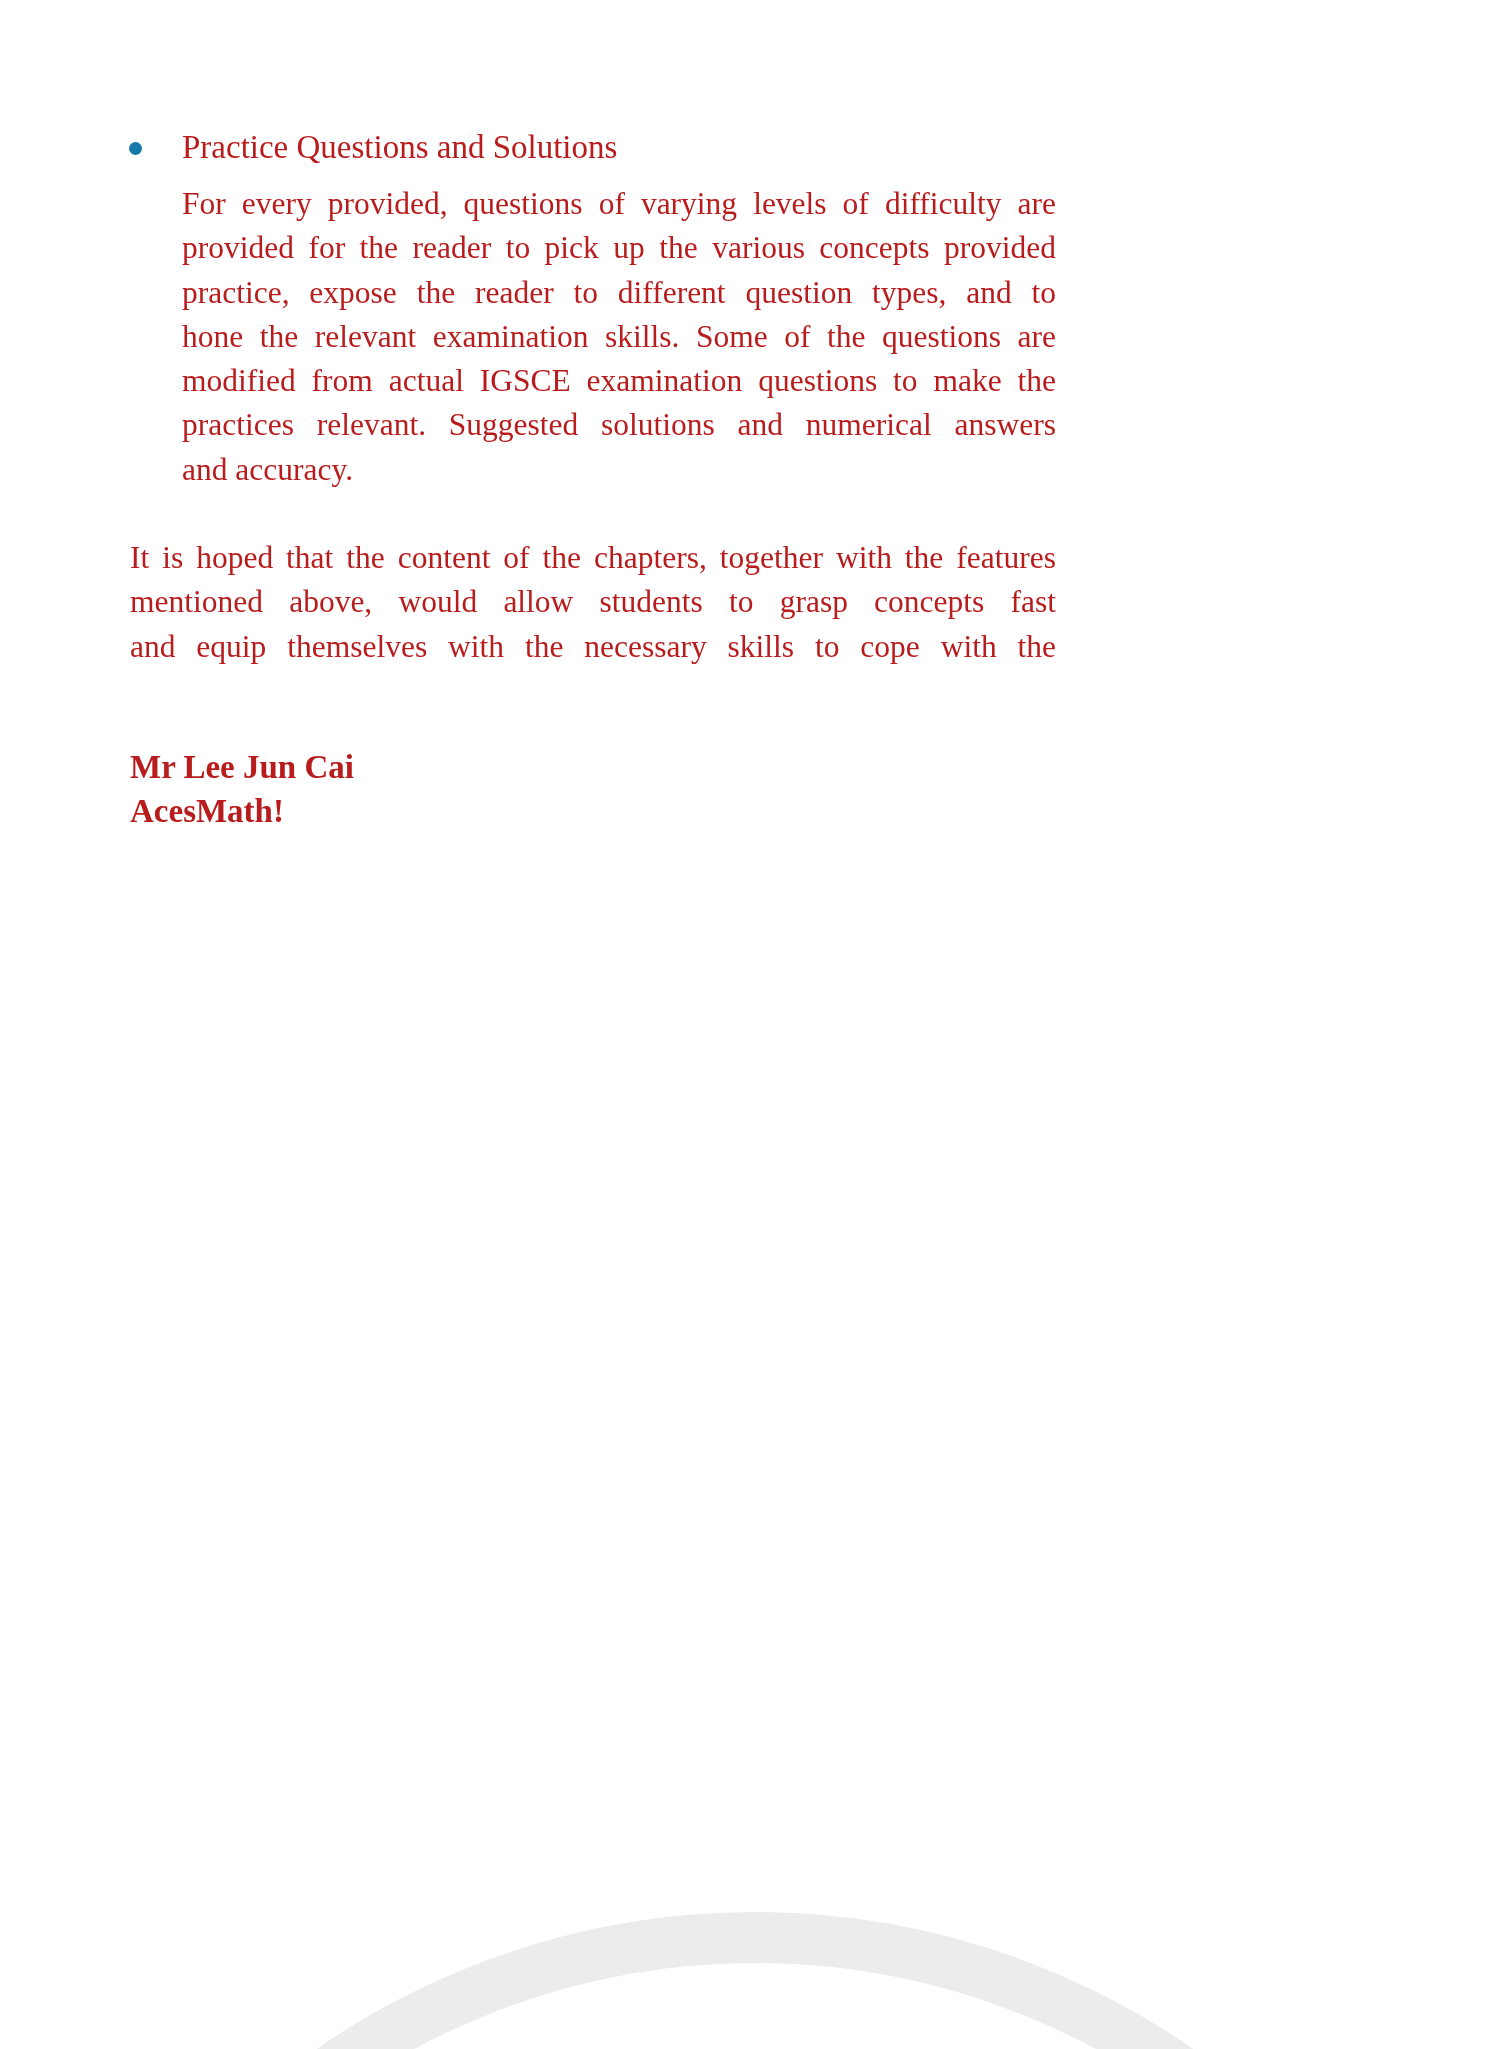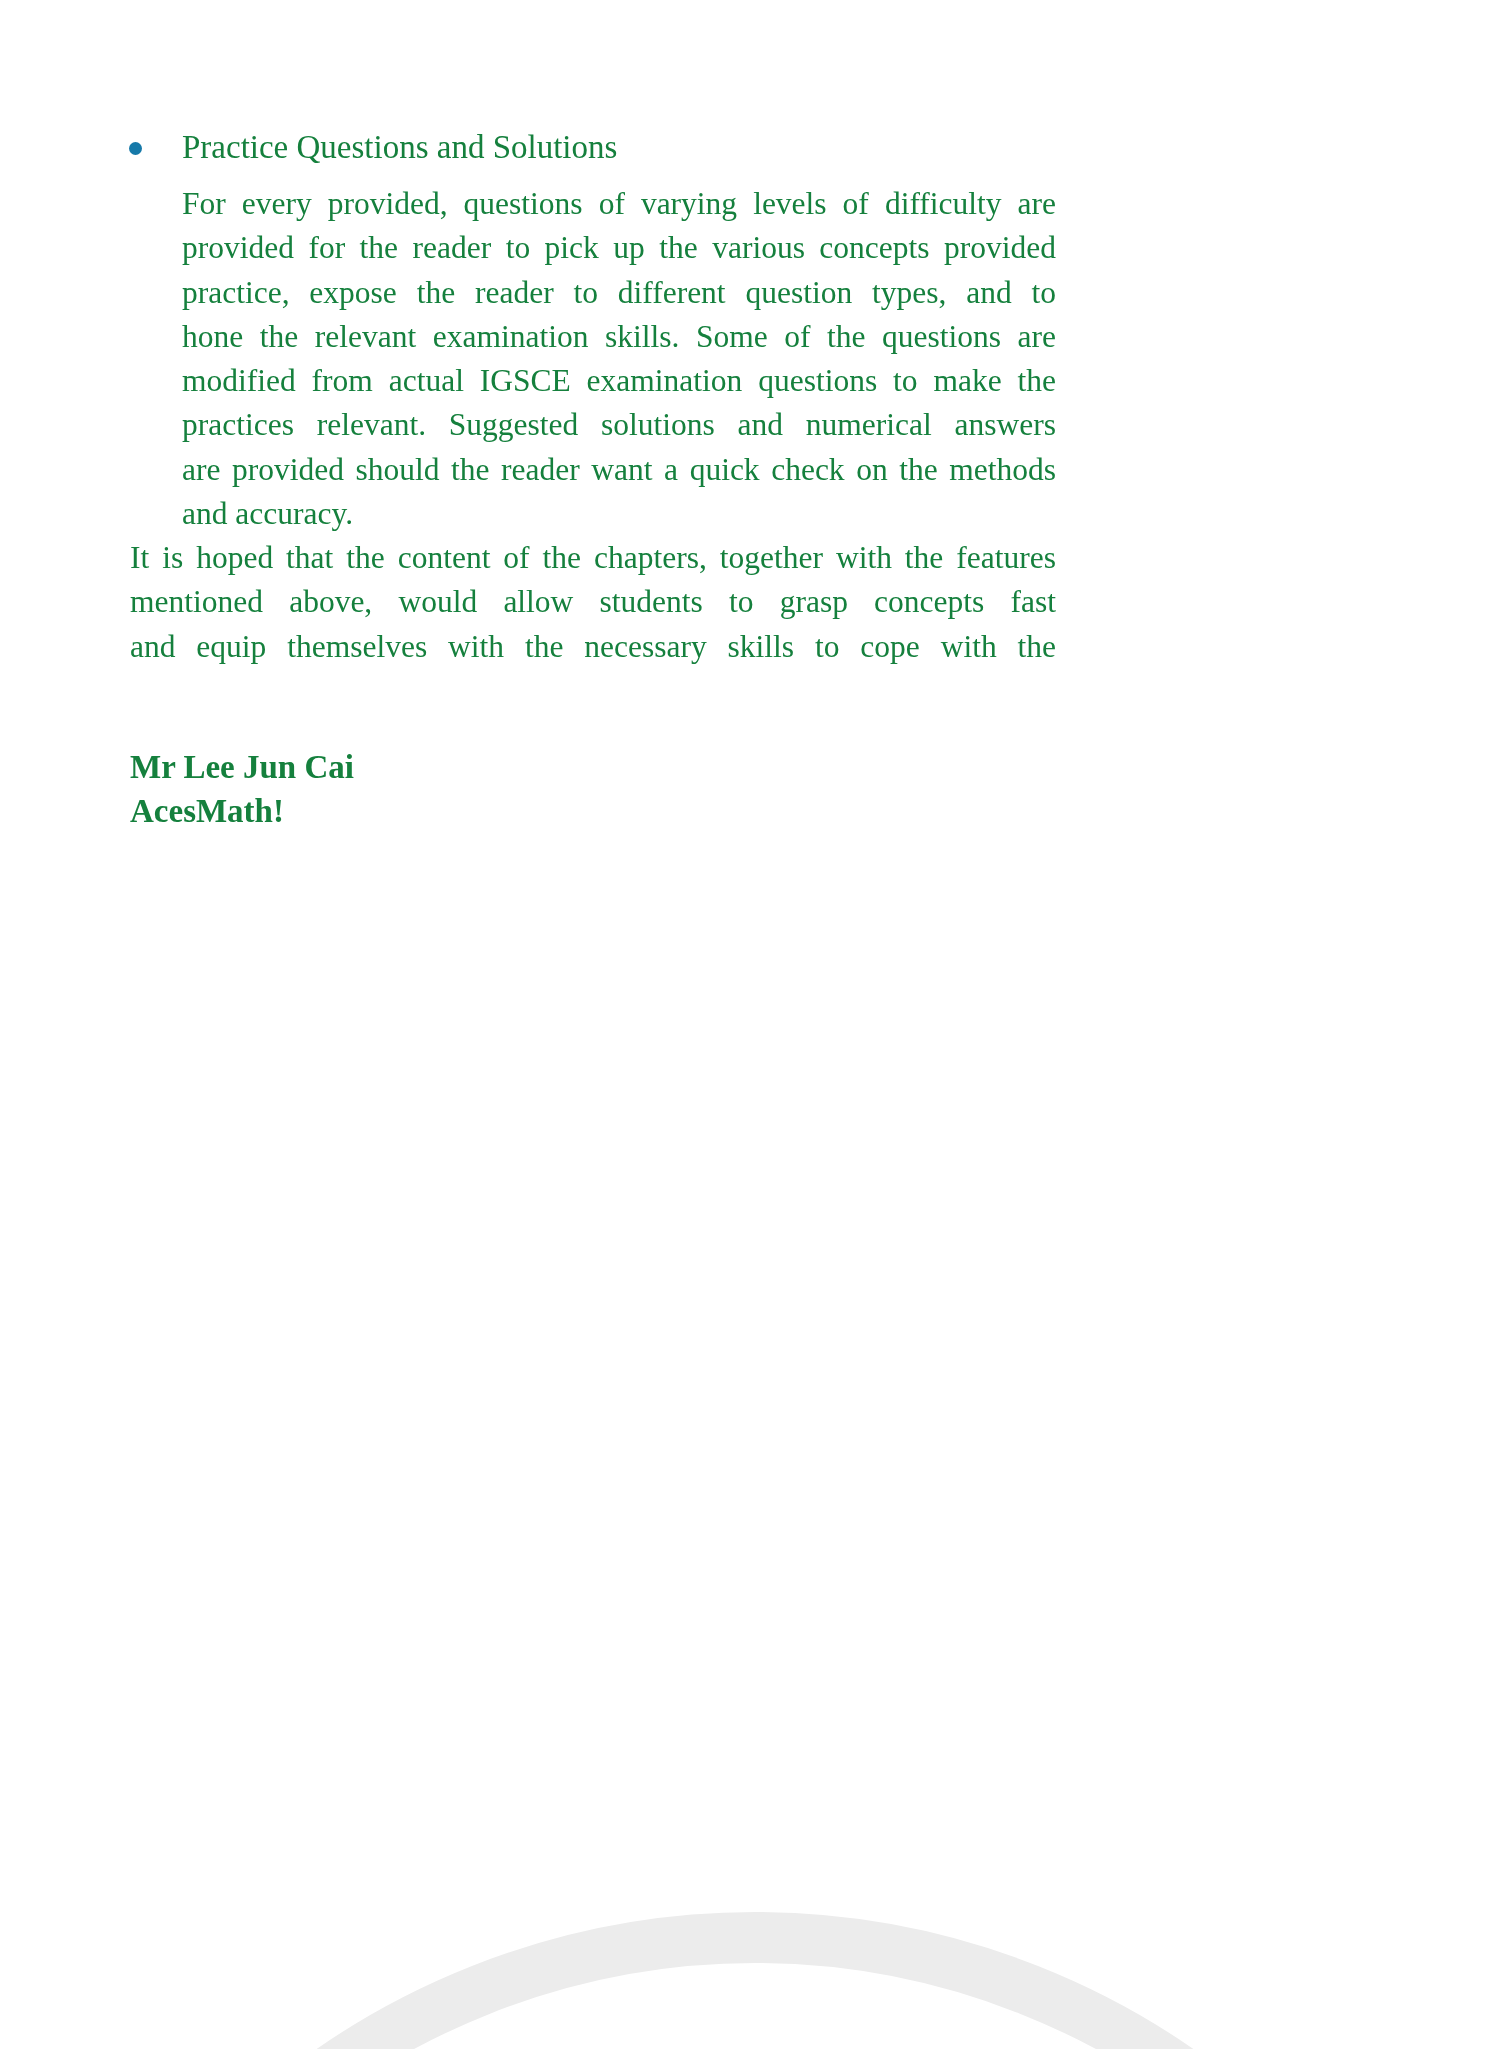--- a/index.html
+++ b/index.html
@@ -66,34 +66,33 @@
     height: 1538px;
     box-sizing: border-box;
     border-radius: 50%;
     border: 51px solid #ececec;
     background: transparent;
   }
 </style>
 </head>
 <body>
 
-<div class="page" style="background: rgb(255, 255, 255); color: #15803d;">
+<div class="page" style="background: rgb(255, 255, 255); color: #b91c1c;">
 
   <span class="bullet" style="background: rgb(22, 121, 169);"></span>
 
   <div class="heading">Practice Questions and Solutions</div>
 
   <div class="para para-1">
       <div class="tline">For every provided, questions of varying levels of difficulty are</div>
       <div class="tline">provided for the reader to pick up the various concepts provided</div>
       <div class="tline">practice, expose the reader to different question types, and to</div>
       <div class="tline">hone the relevant examination skills. Some of the questions are</div>
       <div class="tline">modified from actual IGSCE examination questions to make the</div>
       <div class="tline">practices relevant. Suggested solutions and numerical answers</div>
-      <div class="tline">are provided should the reader want a quick check on the methods</div>
       <div class="tline tline-last">and accuracy.</div>
     </div>
 
   <div class="para para-2">
       <div class="tline">It is hoped that the content of the chapters, together with the features</div>
       <div class="tline">mentioned above, would allow students to grasp concepts fast</div>
       <div class="tline">and equip themselves with the necessary skills to cope with the</div>
     </div>
 
   <div class="signature">

